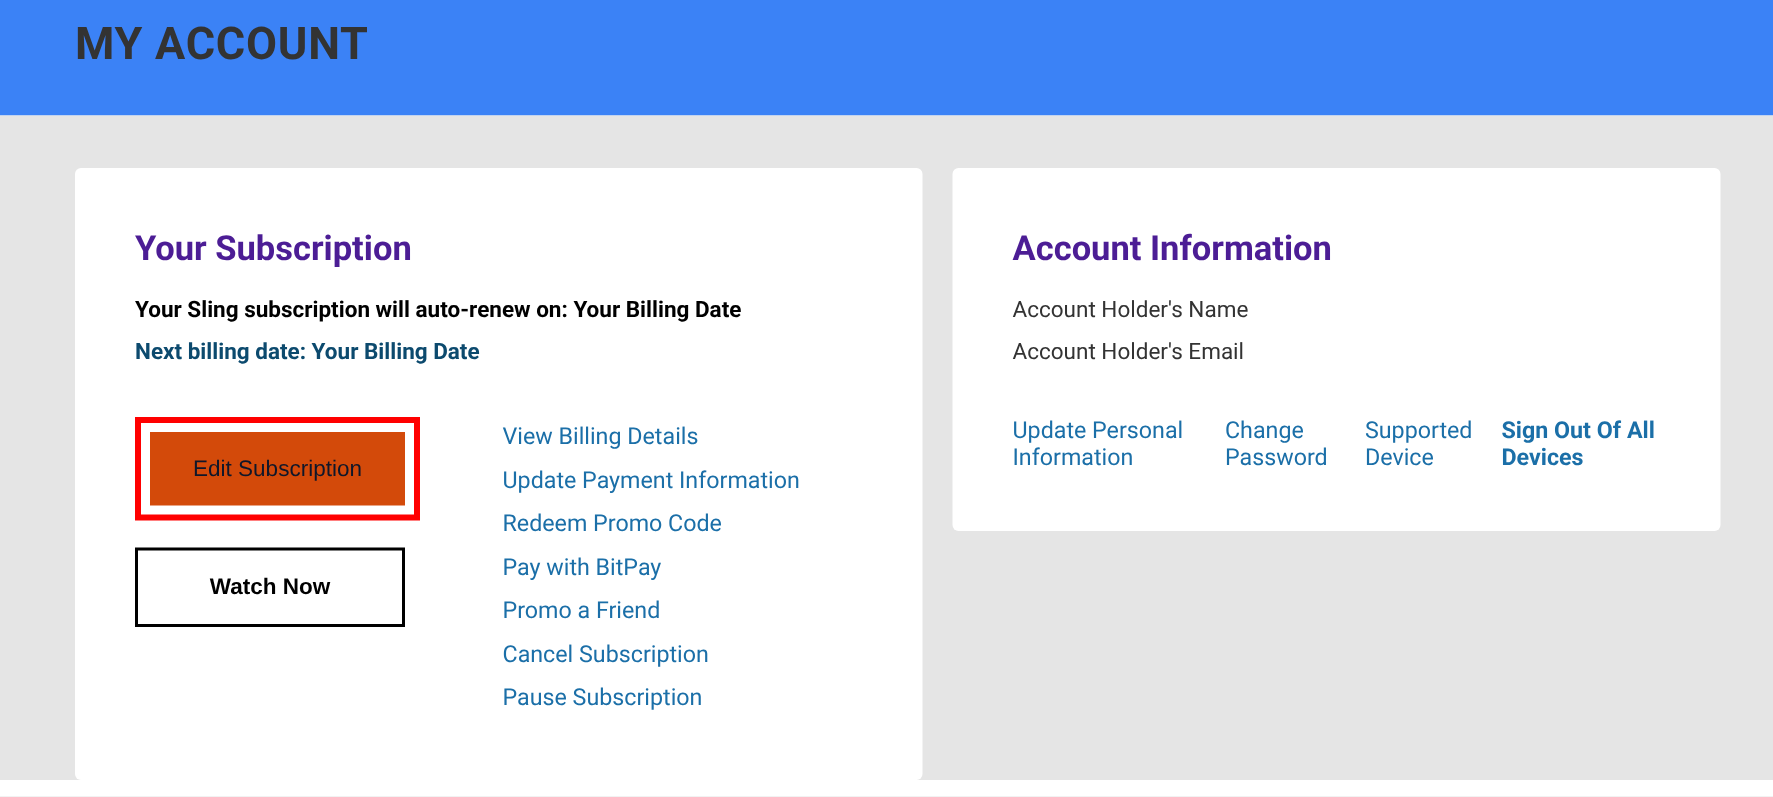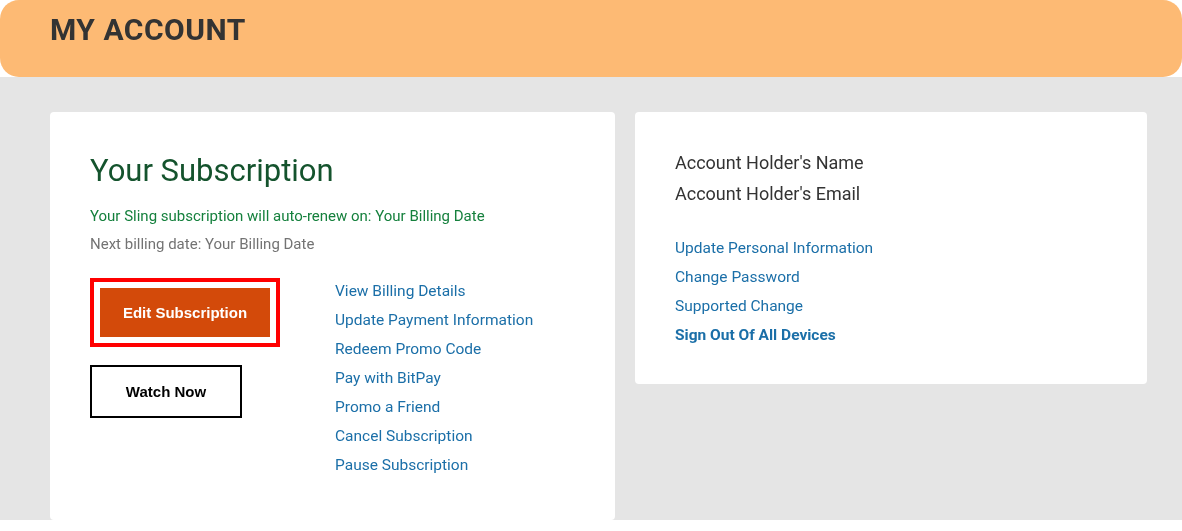--- a/index.html
+++ b/index.html
@@ -7,22 +7,21 @@
       padding: 0;
       box-sizing: border-box;
     }
     body {
       font-family: -apple-system, BlinkMacSystemFont, "Segoe UI", Roboto, Helvetica, Arial, sans-serif;
       background: #fff;
       color: #333;
     }
     .page-header {
       padding: 12px 50px 30px 50px;
-      background: #fdba74;
-      border-radius: 19px;
+      background: #3b82f6;
     }
     .page-title {
       font-size: 30px;
       font-weight: 700;
       letter-spacing: 0.5px;
       color: #333;
     }
     .content-area {
       background: #e5e5e5;
       padding: 35px 0 0 50px;
@@ -36,91 +35,92 @@
       padding: 40px 40px 40px 40px;
     }
     .card-left {
       width: 565px;
     }
     .card-right {
       width: 512px;
       align-self: flex-start;
     }
     .card-title {
-      font-size: 31px;
-      font-weight: 400;
-      color: #14532d;
+      font-size: 23px;
+      font-weight: 700;
+      color: #4c1d95;
       margin-bottom: 18px;
     }
     .renewal-text {
-      color: #15803d;
+      color: #000000;
       font-size: 15px;
       margin-bottom: 10px;
+      font-weight: bold;
     }
     .billing-text {
-      color: #737373;
+      color: #0c4a6e;
       font-size: 15px;
-      margin-bottom: 25px;
+      margin-bottom: 35px;
+      font-weight: bold;
     }
     .subscription-body {
       display: flex;
       gap: 55px;
     }
     .button-col {
       display: flex;
       flex-direction: column;
     }
     .highlight-frame {
       border: 4px solid #ff0000;
       padding: 6px;
       display: inline-block;
       margin-bottom: 18px;
     }
     .btn-primary {
       background: #d34a0a;
-      color: #ffffff;
+      color: #0f172a;
       border: none;
       font-size: 15px;
-      font-weight: 700;
+      font-weight: 400;
       padding: 16px 22px;
       cursor: pointer;
       width: 170px;
       text-align: center;
     }
     .btn-secondary {
       background: #fff;
       color: #000;
       border: 2px solid #000;
       font-size: 15px;
       font-weight: 600;
       padding: 16px 22px;
       cursor: pointer;
-      width: 152px;
+      width: 180px;
       text-align: center;
     }
     .link-list {
       display: flex;
       flex-direction: column;
       gap: 11px;
       padding-top: 4px;
     }
     .link-item {
       color: #1b6fa8;
       font-size: 15.5px;
       cursor: pointer;
     }
     .account-info-text {
       color: #333;
-      font-size: 18px;
+      font-size: 15px;
       margin-bottom: 10px;
     }
     .account-links {
       margin-top: 35px;
       display: flex;
-      flex-direction: column;
       gap: 11px;
     }
     .link-bold {
       font-weight: 700;
     }
   </style>
 </head>
 <body>
 
 <div class="page-header">
@@ -148,24 +148,25 @@
         <a class="link-item">Redeem Promo Code</a>
         <a class="link-item">Pay with BitPay</a>
         <a class="link-item">Promo a Friend</a>
         <a class="link-item">Cancel Subscription</a>
         <a class="link-item">Pause Subscription</a>
       </div>
     </div>
   </div>
 
   <div class="card card-right">
+    <h2 class="card-title">Account Information</h2>
     <div class="account-info-text">Account Holder's Name</div>
     <div class="account-info-text">Account Holder's Email</div>
 
     <div class="account-links">
       <a class="link-item">Update Personal Information</a>
       <a class="link-item">Change Password</a>
-      <a class="link-item">Supported Change</a>
+      <a class="link-item">Supported Device</a>
       <a class="link-item link-bold">Sign Out Of All Devices</a>
     </div>
   </div>
 
 </div>
 
 </body></html>

